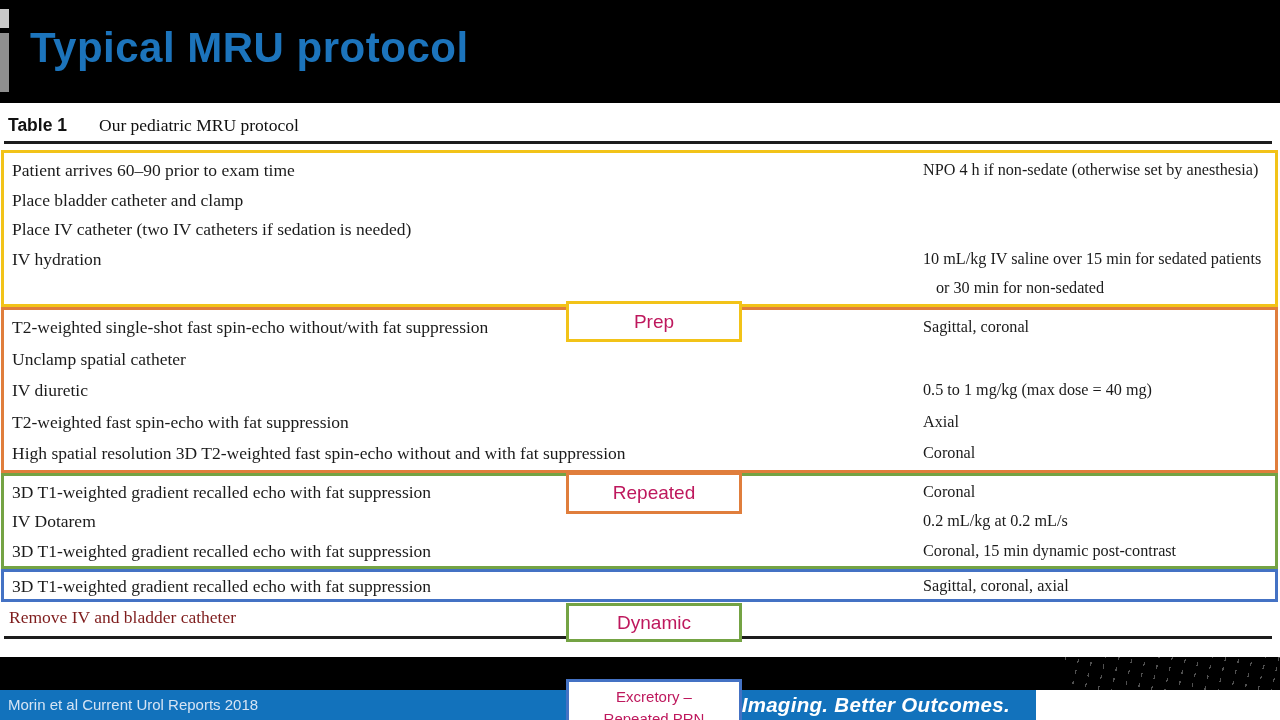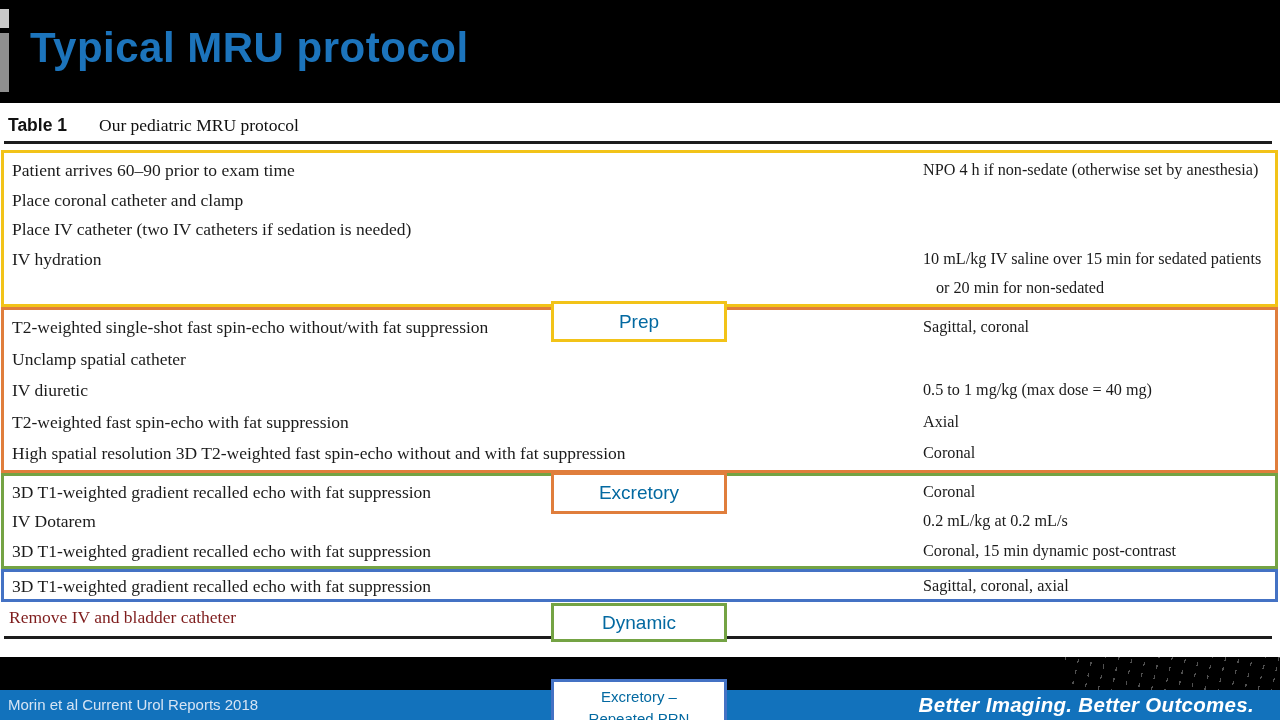--- a/index.html
+++ b/index.html
@@ -28,34 +28,34 @@
   .cr{white-space:nowrap;font-size:16.2px;}
   .cont{padding-left:13px;}
   .sec-prep{padding-top:3px;}      .sec-prep .trow{line-height:29.6px;}
   .sec-hydrogram{padding-top:2px;} .sec-hydrogram .trow{line-height:31.6px;}
   .sec-dynamic{padding-top:2px;}   .sec-dynamic .trow{line-height:29.5px;}
   .sec-excretory{padding-top:1px;} .sec-excretory .trow{line-height:26px;}
   .trailing{display:grid;grid-template-columns:919px 1fr;line-height:30px;
             font-family:"Liberation Serif",serif;font-size:17.5px;color:#7f1d1d;}
   .trailing .cl{padding-left:8px;}
   
-  .label-box{position:absolute;left:551px;width:176px;background:#fff;border:3px solid #888;
+  .label-box{position:absolute;left:566px;width:176px;background:#fff;border:3px solid #888;
              box-sizing:border-box;display:flex;align-items:center;justify-content:center;
-             font-size:19px;color:#0369a1;z-index:5;text-align:center;}
+             font-size:19px;color:#be185d;z-index:5;text-align:center;}
   #label-prep{top:198px;height:41px;}
   #label-hydrogram{top:369px;height:42px;}
   #label-dynamic{top:500px;height:39px;}
   #label-excretory{top:576px;height:58px;flex-direction:column;font-size:15px;line-height:1.5;}
   
   .bottom-black{position:absolute;top:657px;left:0;width:1280px;height:33px;background:#000;}
   .hatch{position:absolute;right:0;top:0;width:215px;height:33px;opacity:.65;
          background-image:
            repeating-linear-gradient(12deg,#000 0 7px,rgba(0,0,0,0) 7px 11px),
            repeating-linear-gradient(103deg,rgba(190,190,190,.65) 0 1.3px,rgba(0,0,0,0) 1.3px 13px);}
-  .bottom-blue{position:absolute;top:690px;left:0;width:1280px;height:30px;background:#1272BC;}
+  .bottom-blue{position:absolute;top:690px;left:0;width:1036px;height:30px;background:#1272BC;}
   .citation{position:absolute;left:8px;top:0;line-height:30px;font-size:15px;color:#D6E4F4;}
   .tagline{position:absolute;right:26px;top:0;line-height:29px;font-size:20.5px;color:#fff;
            font-style:italic;font-weight:bold;letter-spacing:0.3px;}
 </style>
 </head>
 <body>
 
 <div class="slide">
 
   <div class="topbar">
@@ -70,30 +70,30 @@
     </div>
     <div class="rule rule-top"></div>
 
     <div class="sections" id="sections">
         <div class="section sec-prep" style="border-color: rgb(242, 195, 24);">
           <div class="trow">
             <div class="cl">Patient arrives 60–90 prior to exam time</div>
             <div class="cr">NPO 4 h if non-sedate (otherwise set by anesthesia)</div>
           </div>
           <div class="trow">
-            <div class="cl">Place coronal catheter and clamp</div>
+            <div class="cl">Place bladder catheter and clamp</div>
             <div class="cr"></div>
           </div>
           <div class="trow">
             <div class="cl">Place IV catheter (two IV catheters if sedation is needed)</div>
             <div class="cr"></div>
           </div>
           <div class="trow">
             <div class="cl">IV hydration</div>
-            <div class="cr">10 mL/kg IV saline over 15 min for sedated patients<div class="cont">or 20 min for non-sedated</div></div>
+            <div class="cr">10 mL/kg IV saline over 15 min for sedated patients<div class="cont">or 30 min for non-sedated</div></div>
           </div>
         </div>
         <div class="section sec-hydrogram" style="border-color: rgb(224, 126, 60);">
           <div class="trow">
             <div class="cl">T2-weighted single-shot fast spin-echo without/with fat suppression</div>
             <div class="cr">Sagittal, coronal</div>
           </div>
           <div class="trow">
             <div class="cl">Unclamp spatial catheter</div>
             <div class="cr"></div>
@@ -136,21 +136,21 @@
           <div class="cr"></div>
         </div>
       </div>
 
     <div class="rule rule-bottom"></div>
 
     <div class="label-box" id="label-prep" style="border-color: rgb(242, 195, 24);">
       <span>Prep</span>
     </div>
     <div class="label-box" id="label-hydrogram" style="border-color: rgb(224, 126, 60);">
-      <span>Excretory</span>
+      <span>Repeated</span>
     </div>
     <div class="label-box" id="label-dynamic" style="border-color: rgb(116, 163, 68);">
       <span>Dynamic</span>
     </div>
     <div class="label-box" id="label-excretory" style="border-color: rgb(68, 114, 196);">
       <span>Excretory –</span>
       <span>Repeated PRN</span>
     </div>
   </div>
 

